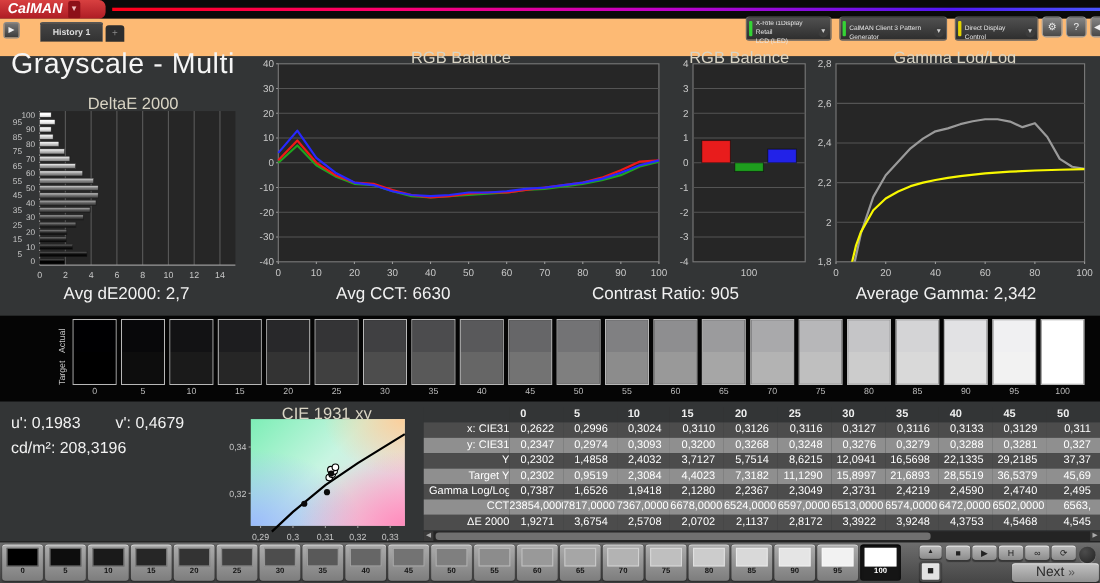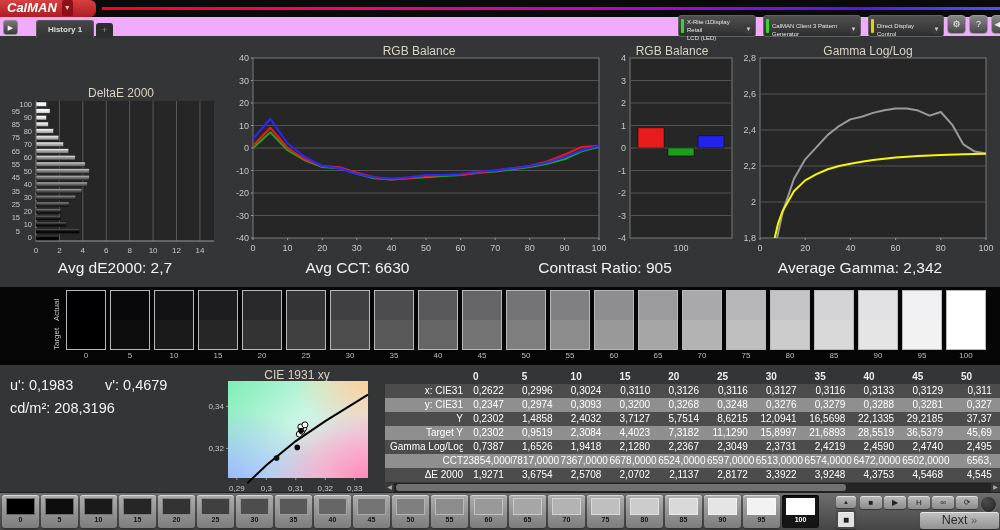--- a/index.html
+++ b/index.html
@@ -8,40 +8,40 @@
   
   .topbar{position:absolute;top:0;left:0;right:0;height:17px;background:#0a0a0a;}
   .logo{position:absolute;left:0;top:0;width:96px;height:17px;background:linear-gradient(#d84040,#ae1c24);
         border-radius:0 6px 6px 0;color:#fff;font-weight:bold;font-style:italic;font-size:13px;
         line-height:16px;padding-left:7px;box-sizing:border-box;}
   .logo-caret{display:inline-block;background:#8d1018;border-radius:2px;font-size:7px;font-style:normal;
         padding:0 2px;margin-left:5px;vertical-align:2px;color:#f0c0c0;}
   .grad-line{position:absolute;left:102px;right:0;top:7px;height:3px;
         background:linear-gradient(90deg,#ff0018 0%,#ff0070 28%,#c400c8 55%,#5018f8 85%,#4a55ff 100%);}
   
-  .tabrow{position:absolute;top:17px;left:0;right:0;height:19px;background:#f0abfc;}
+  .tabrow{position:absolute;top:17px;left:0;right:0;height:34px;background:#fdba74;}
   .runbtn{position:absolute;left:3px;top:3px;width:15px;height:15px;background:linear-gradient(#777,#3c3c3c);
         border:1px solid #888;border-radius:3px;color:#f0f0f0;font-size:7px;text-align:center;line-height:14px;box-sizing:border-box;}
   .tab{position:absolute;left:36px;top:3px;width:58px;height:18px;background:linear-gradient(#464646,#323232);
         border:1px solid #565656;border-bottom:none;border-radius:3px 3px 0 0;color:#ddd;font-size:8px;
         font-weight:bold;text-align:center;line-height:17px;box-sizing:border-box;}
   .tab-add{position:absolute;left:96px;top:6px;width:17px;height:15px;background:#2d2d2d;border-radius:3px 3px 0 0;
         color:#8a8a8a;font-size:9px;text-align:center;line-height:14px;}
   .devbtn{position:absolute;top:-2px;height:22px;background:linear-gradient(#505050,#2e2e2e);border:1px solid #606060;
         border-radius:3px;color:#e6e6e6;font-size:6px;line-height:1.3;box-sizing:border-box;}
   .devbtn .bar{position:absolute;left:2px;top:3px;bottom:3px;width:3px;border-radius:1px;}
   .devbtn .txt{position:absolute;left:8px;top:3px;right:11px;overflow:hidden;white-space:normal;}
   .devbtn .caret{position:absolute;right:2px;bottom:2px;width:9px;height:9px;background:#3c3c3c;border-radius:50%;
         color:#ccc;font-size:6px;text-align:center;line-height:8px;}
   .sqbtn{position:absolute;top:15px;width:19px;height:19px;border-radius:4px;background:linear-gradient(#868686,#484848);
         border:1px solid #9a9a9a;color:#eee;font-size:9px;text-align:center;line-height:17px;box-sizing:border-box;}
   
   .page-title{position:absolute;left:10px;top:42px;font-size:26px;color:#f5f5f5;letter-spacing:0.5px;}
   .chartbox{position:absolute;}
-  .chart-title{position:absolute;top:0;text-align:center;font-size:12px;color:#d9d4c4;width:100%;}
+  .chart-title{position:absolute;top:0;text-align:center;font-size:15px;color:#d9d4c4;width:100%;}
   svg text{font-family:"Liberation Sans",sans-serif;}
   .stat{position:absolute;top:259px;text-align:center;font-size:15.5px;color:#f2f2f2;}
   
   .strip{position:absolute;left:0;top:287px;right:0;height:78px;background:#050505;}
   .strip-lbl{position:absolute;font-size:8px;color:#c8c8c8;writing-mode:vertical-rl;transform:rotate(180deg);}
   .strip-swatches{position:absolute;left:66px;top:3px;display:flex;gap:4px;}
   .sw{width:40px;}
   .sw-box{height:60px;border:1px solid #b8b8b8;box-sizing:border-box;}
   .sw-half{height:50%;}
   .sw-label{text-align:center;font-size:8px;color:#bbb;margin-top:1px;}
@@ -118,20 +118,21 @@
     <div class="devbtn" style="left:868px;width:76px;">
       <span class="bar" style="background: rgb(227, 212, 0);"></span>
       <span class="txt" style="top:7px;">Direct Display Control</span>
       <span class="caret">▼</span>
     </div>
     <div class="sqbtn" style="left:947px;top:-2px;"><span>⚙</span></div>
     <div class="sqbtn" style="left:969px;top:-2px;"><span>?</span></div>
     <div class="sqbtn" style="left:991px;top:-2px;width:14px;"><span>◀</span></div>
   </div>
 
+  <div class="page-title">Grayscale - Multi</div>
 
   <div class="chartbox" style="left:4px;top:86px;width:214px;height:170px;">
     <div class="chart-title" style="left:20px;width:194px;">DeltaE 2000</div>
     <svg width="214" height="158" style="position:absolute;top:11px;left:0;">
         <rect x="32" y="4" width="178" height="140" fill="#262626"></rect>
         <defs>
           <linearGradient id="hg0" x1="0" y1="0" x2="0" y2="1">
             <stop offset="0%" stop-color="rgb(90,90,90)"></stop>
             <stop offset="50%" stop-color="rgb(0,0,0)"></stop>
             <stop offset="100%" stop-color="rgb(0,0,0)"></stop>

